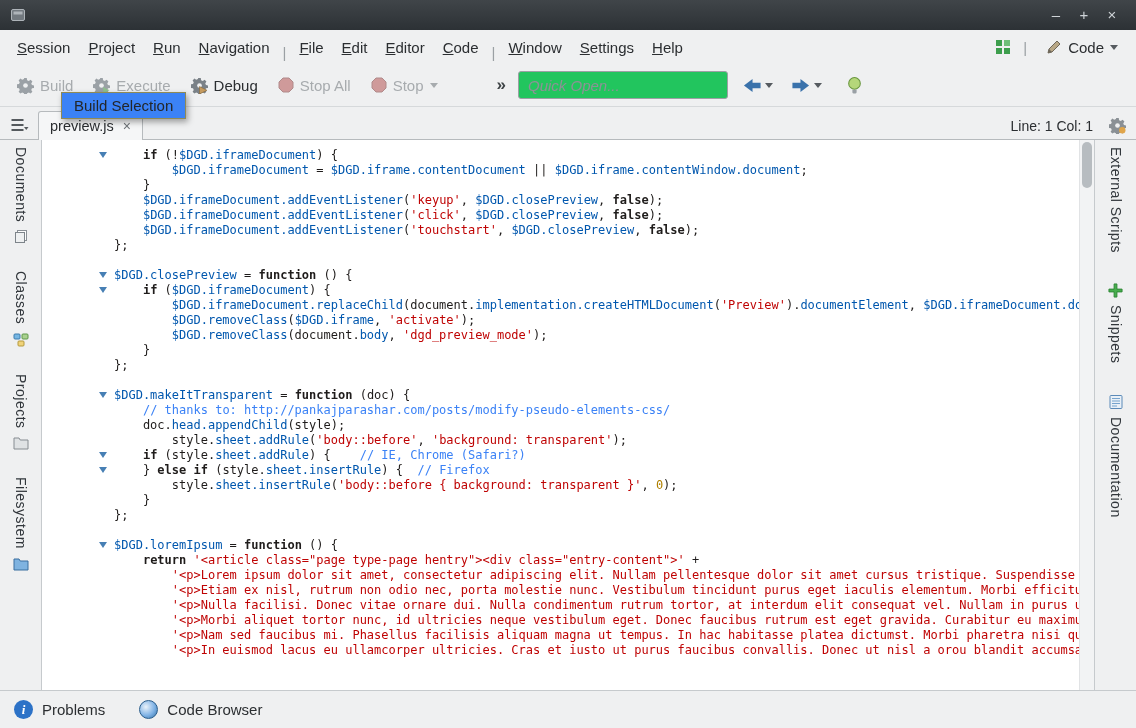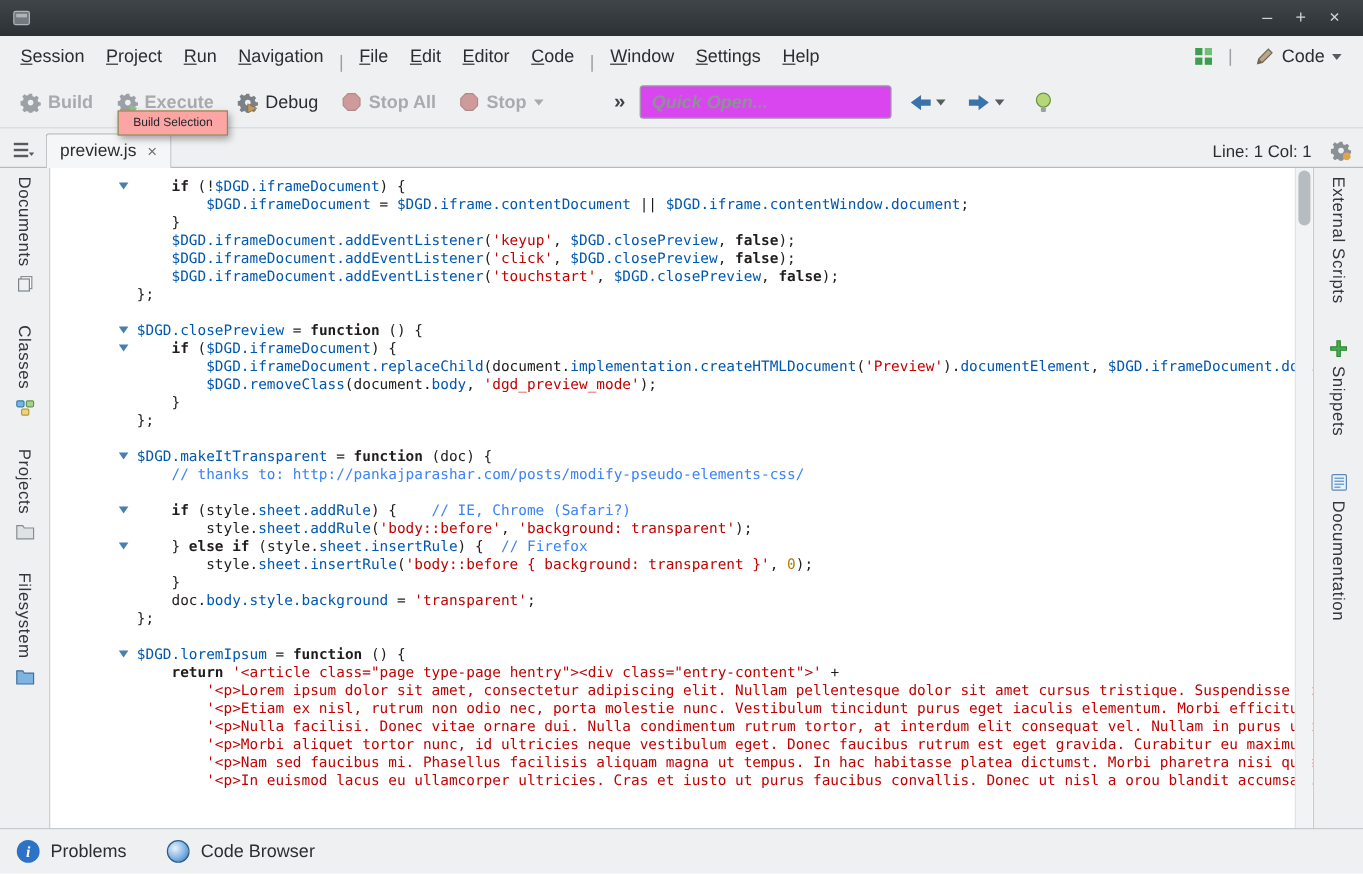--- a/index.html
+++ b/index.html
@@ -19,30 +19,30 @@
   .mb-right { margin-left: auto; display: flex; align-items: center; gap: 9px; padding-right: 4px; }
   .grid-icon { width: 14px; height: 14px; display: grid; grid-template-columns: 6px 6px; grid-template-rows: 6px 6px; gap: 2px; }
   .grid-icon i { background: #3d9e4d; }
   .grid-icon i:nth-child(2) { background: #6fbf79; }
   .perspective { display: flex; align-items: center; gap: 6px; padding: 4px 6px; }
   .dn-caret { display: inline-block; width: 0; height: 0; border-left: 4px solid transparent; border-right: 4px solid transparent; border-top: 5px solid #565b60; }
 
   
   .toolbar { height: 43px; display: flex; align-items: center; padding: 0 8px; gap: 2px; border-bottom: 1px solid #d6d9db; }
   .tool-btn { display: flex; align-items: center; gap: 6px; padding: 5px 9px; font-size: 15px; white-space: nowrap; }
-  .tool-btn.disabled { color: #a7abae; font-weight: bold; }
+  .tool-btn.disabled { color: #a7abae; }
   .tool-btn svg { flex: 0 0 auto; }
   .overflow-chevron { margin-left: 42px; font-size: 17px; font-weight: bold; color: #3f4447; padding: 0 6px; }
-  .tool-field { width: 210px; height: 28px; border: 1px solid #9ca0a4; border-radius: 3px; background: #d946ef; padding: 0 9px; font-size: 15px; font-family: "Liberation Sans", sans-serif; margin: 16px 4px; color: #2b2e31; font-weight: bold; }
+  .tool-field { width: 210px; height: 28px; border: 1px solid #9ca0a4; border-radius: 3px; background: #22c55e; padding: 0 9px; font-size: 15px; font-family: "Liberation Sans", sans-serif; margin: 16px 4px; color: #2b2e31; }
   .tool-field::placeholder { font-style: italic; color: #8d9296; opacity: 1; }
   .nav-split { display: flex; align-items: center; gap: 3px; padding: 4px 5px; margin: 0 3px; }
   .bulb-btn { margin-left: 8px; padding: 3px 6px; }
 
   
-  .tooltip { position: absolute; left: 61px; top: 92px; background: #fca5a5; border: 1px solid #8f8a55; padding: 4px 12px; font-size: 10px; color: #232629; box-shadow: 2px 3px 6px rgba(0,0,0,.35); z-index: 50; white-space: nowrap; margin-left: 37px; }
+  .tooltip { position: absolute; left: 61px; top: 92px; background: #3b82f6; border: 1px solid #8f8a55; padding: 4px 12px; font-size: 15px; color: #232629; box-shadow: 2px 3px 6px rgba(0,0,0,.35); z-index: 50; white-space: nowrap; }
 
   
   .tabbar { height: 33px; display: flex; align-items: flex-end; border-bottom: 1px solid #b6babd; padding: 0; }
   .doc-switcher { width: 38px; display: flex; align-items: center; justify-content: center; padding-bottom: 6px; }
   .tab { display: flex; align-items: center; gap: 9px; padding: 0 11px; background: #f5f6f7; border: 1px solid #b6babd; border-bottom: none; border-radius: 3px 3px 0 0; font-size: 14.5px; height: 29px; margin-bottom: -1px; }
   .tab-close { color: #6e7377; font-size: 14px; line-height: 14px; }
   .tab-right { margin-left: auto; display: flex; align-items: center; gap: 16px; padding: 0 10px 5px 0; font-size: 14px; }
 
   
   .main { display: flex; height: 550px; }
@@ -278,33 +278,33 @@
         <div class="code-line"><span class="gutter"></span><span class="code-text"><span class="tok-p">        </span><span class="tok-v">$DGD.iframeDocument</span><span class="tok-p"> = </span><span class="tok-v">$DGD.iframe.contentDocument</span><span class="tok-p"> || </span><span class="tok-v">$DGD.iframe.contentWindow.document</span><span class="tok-p">;</span></span></div>
         <div class="code-line"><span class="gutter"></span><span class="code-text"><span class="tok-p">    }</span></span></div>
         <div class="code-line"><span class="gutter"></span><span class="code-text"><span class="tok-p">    </span><span class="tok-v">$DGD.iframeDocument.addEventListener</span><span class="tok-p">(</span><span class="tok-s">'keyup'</span><span class="tok-p">, </span><span class="tok-v">$DGD.closePreview</span><span class="tok-p">, </span><span class="tok-k">false</span><span class="tok-p">);</span></span></div>
         <div class="code-line"><span class="gutter"></span><span class="code-text"><span class="tok-p">    </span><span class="tok-v">$DGD.iframeDocument.addEventListener</span><span class="tok-p">(</span><span class="tok-s">'click'</span><span class="tok-p">, </span><span class="tok-v">$DGD.closePreview</span><span class="tok-p">, </span><span class="tok-k">false</span><span class="tok-p">);</span></span></div>
         <div class="code-line"><span class="gutter"></span><span class="code-text"><span class="tok-p">    </span><span class="tok-v">$DGD.iframeDocument.addEventListener</span><span class="tok-p">(</span><span class="tok-s">'touchstart'</span><span class="tok-p">, </span><span class="tok-v">$DGD.closePreview</span><span class="tok-p">, </span><span class="tok-k">false</span><span class="tok-p">);</span></span></div>
         <div class="code-line"><span class="gutter"></span><span class="code-text"><span class="tok-p">};</span></span></div>
         <div class="code-line"><span class="gutter"></span><span class="code-text"></span></div>
         <div class="code-line"><span class="gutter"><i class="tri"></i></span><span class="code-text"><span class="tok-v">$DGD.closePreview</span><span class="tok-p"> = </span><span class="tok-k">function</span><span class="tok-p"> () {</span></span></div>
         <div class="code-line"><span class="gutter"><i class="tri"></i></span><span class="code-text"><span class="tok-p">    </span><span class="tok-k">if</span><span class="tok-p"> (</span><span class="tok-v">$DGD.iframeDocument</span><span class="tok-p">) {</span></span></div>
         <div class="code-line"><span class="gutter"></span><span class="code-text"><span class="tok-p">        </span><span class="tok-v">$DGD.iframeDocument.replaceChild</span><span class="tok-p">(document.</span><span class="tok-v">implementation.createHTMLDocument</span><span class="tok-p">(</span><span class="tok-s">'Preview'</span><span class="tok-p">).</span><span class="tok-v">documentElement</span><span class="tok-p">, </span><span class="tok-v">$DGD.iframeDocument.documentElement</span></span></div>
+        <div class="code-line"><span class="gutter"></span><span class="code-text"><span class="tok-p">        </span><span class="tok-v">$DGD.removeClass</span><span class="tok-p">(</span><span class="tok-v">$DGD.iframe</span><span class="tok-p">, </span><span class="tok-s">'activate'</span><span class="tok-p">);</span></span></div>
         <div class="code-line"><span class="gutter"></span><span class="code-text"><span class="tok-p">        </span><span class="tok-v">$DGD.removeClass</span><span class="tok-p">(document.</span><span class="tok-v">body</span><span class="tok-p">, </span><span class="tok-s">'dgd_preview_mode'</span><span class="tok-p">);</span></span></div>
         <div class="code-line"><span class="gutter"></span><span class="code-text"><span class="tok-p">    }</span></span></div>
         <div class="code-line"><span class="gutter"></span><span class="code-text"><span class="tok-p">};</span></span></div>
         <div class="code-line"><span class="gutter"></span><span class="code-text"></span></div>
         <div class="code-line"><span class="gutter"><i class="tri"></i></span><span class="code-text"><span class="tok-v">$DGD.makeItTransparent</span><span class="tok-p"> = </span><span class="tok-k">function</span><span class="tok-p"> (doc) {</span></span></div>
         <div class="code-line"><span class="gutter"></span><span class="code-text"><span class="tok-p">    </span><span class="tok-c">// thanks to: http://pankajparashar.com/posts/modify-pseudo-elements-css/</span></span></div>
-        <div class="code-line"><span class="gutter"></span></div>
+        <div class="code-line"><span class="gutter"></span><span class="code-text"><span class="tok-p">    doc.</span><span class="tok-v">head.appendChild</span><span class="tok-p">(style);</span></span></div>
+        <div class="code-line"><span class="gutter"></span><span class="code-text"><span class="tok-p">        style.</span><span class="tok-v">sheet.addRule</span><span class="tok-p">(</span><span class="tok-s">'body::before'</span><span class="tok-p">, </span><span class="tok-s">'background: transparent'</span><span class="tok-p">);</span></span></div>
         <div class="code-line"><span class="gutter"><i class="tri"></i></span><span class="code-text"><span class="tok-p">    </span><span class="tok-k">if</span><span class="tok-p"> (style.</span><span class="tok-v">sheet.addRule</span><span class="tok-p">) {    </span><span class="tok-c">// IE, Chrome (Safari?)</span></span></div>
-        <div class="code-line"><span class="gutter"></span><span class="code-text"><span class="tok-p">        style.</span><span class="tok-v">sheet.addRule</span><span class="tok-p">(</span><span class="tok-s">'body::before'</span><span class="tok-p">, </span><span class="tok-s">'background: transparent'</span><span class="tok-p">);</span></span></div>
         <div class="code-line"><span class="gutter"><i class="tri"></i></span><span class="code-text"><span class="tok-p">    } </span><span class="tok-k">else</span><span class="tok-p"> </span><span class="tok-k">if</span><span class="tok-p"> (style.</span><span class="tok-v">sheet.insertRule</span><span class="tok-p">) {  </span><span class="tok-c">// Firefox</span></span></div>
         <div class="code-line"><span class="gutter"></span><span class="code-text"><span class="tok-p">        style.</span><span class="tok-v">sheet.insertRule</span><span class="tok-p">(</span><span class="tok-s">'body::before { background: transparent }'</span><span class="tok-p">, </span><span class="tok-n">0</span><span class="tok-p">);</span></span></div>
         <div class="code-line"><span class="gutter"></span><span class="code-text"><span class="tok-p">    }</span></span></div>
-        <div class="code-line"><span class="gutter"></span><span class="code-text"><span class="tok-p">    doc.</span><span class="tok-v">body.style.background</span><span class="tok-p"> = </span><span class="tok-s">'transparent'</span><span class="tok-p">;</span></span></div>
         <div class="code-line"><span class="gutter"></span><span class="code-text"><span class="tok-p">};</span></span></div>
         <div class="code-line"><span class="gutter"></span><span class="code-text"></span></div>
         <div class="code-line"><span class="gutter"><i class="tri"></i></span><span class="code-text"><span class="tok-v">$DGD.loremIpsum</span><span class="tok-p"> = </span><span class="tok-k">function</span><span class="tok-p"> () {</span></span></div>
         <div class="code-line"><span class="gutter"></span><span class="code-text"><span class="tok-p">    </span><span class="tok-k">return</span><span class="tok-p"> </span><span class="tok-s">'&lt;article class="page type-page hentry"&gt;&lt;div class="entry-content"&gt;'</span><span class="tok-p"> +</span></span></div>
         <div class="code-line"><span class="gutter"></span><span class="code-text"><span class="tok-p">        </span><span class="tok-s">'&lt;p&gt;Lorem ipsum dolor sit amet, consectetur adipiscing elit. Nullam pellentesque dolor sit amet cursus tristique. Suspendisse molestie elementum.&lt;/p&gt;'</span></span></div>
         <div class="code-line"><span class="gutter"></span><span class="code-text"><span class="tok-p">        </span><span class="tok-s">'&lt;p&gt;Etiam ex nisl, rutrum non odio nec, porta molestie nunc. Vestibulum tincidunt purus eget iaculis elementum. Morbi efficitur purus sapien.&lt;/p&gt;'</span></span></div>
         <div class="code-line"><span class="gutter"></span><span class="code-text"><span class="tok-p">        </span><span class="tok-s">'&lt;p&gt;Nulla facilisi. Donec vitae ornare dui. Nulla condimentum rutrum tortor, at interdum elit consequat vel. Nullam in purus ultricies mollis.&lt;/p&gt;'</span></span></div>
         <div class="code-line"><span class="gutter"></span><span class="code-text"><span class="tok-p">        </span><span class="tok-s">'&lt;p&gt;Morbi aliquet tortor nunc, id ultricies neque vestibulum eget. Donec faucibus rutrum est eget gravida. Curabitur eu maximus nibh mattis.&lt;/p&gt;'</span></span></div>
         <div class="code-line"><span class="gutter"></span><span class="code-text"><span class="tok-p">        </span><span class="tok-s">'&lt;p&gt;Nam sed faucibus mi. Phasellus facilisis aliquam magna ut tempus. In hac habitasse platea dictumst. Morbi pharetra nisi quis odio semper.&lt;/p&gt;'</span></span></div>
         <div class="code-line"><span class="gutter"></span><span class="code-text"><span class="tok-p">        </span><span class="tok-s">'&lt;p&gt;In euismod lacus eu ullamcorper ultricies. Cras et iusto ut purus faucibus convallis. Donec ut nisl a orou blandit accumsan. Maecenas sed.&lt;/p&gt;'</span></span></div>

